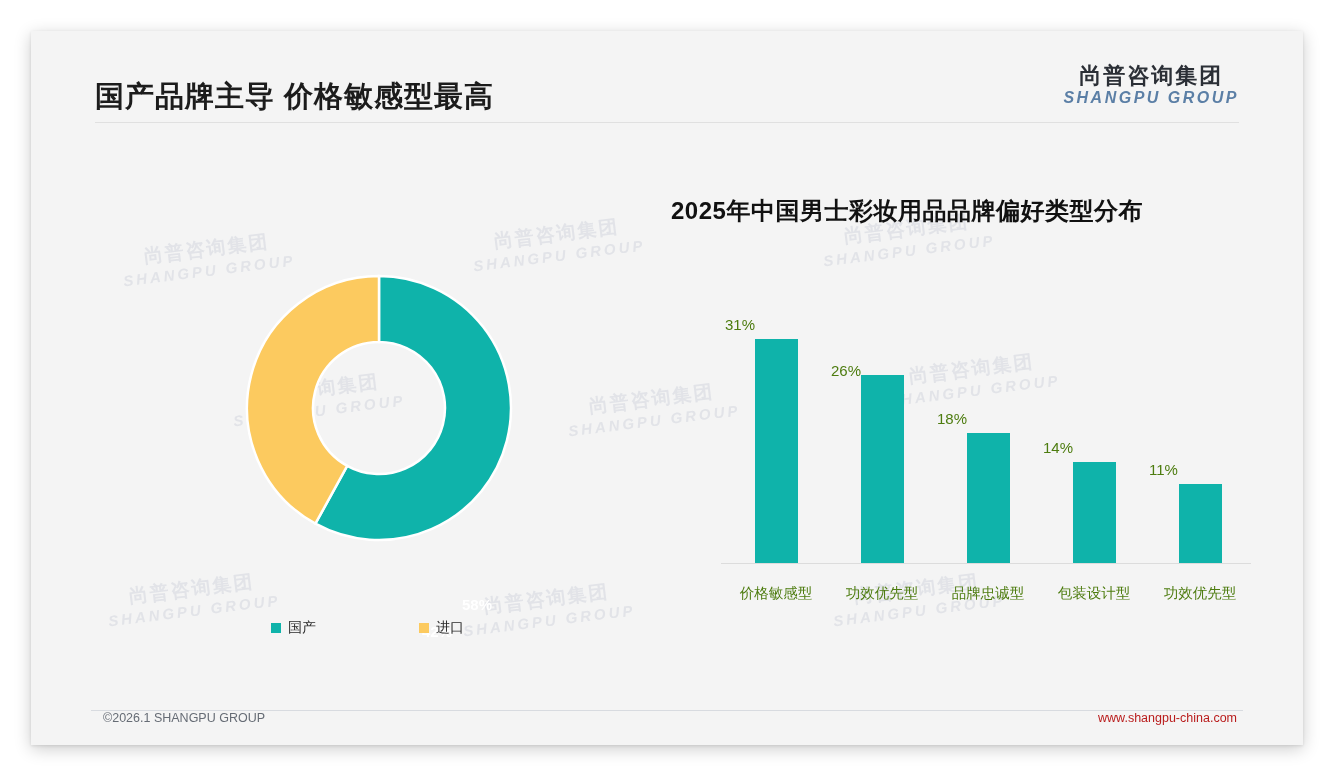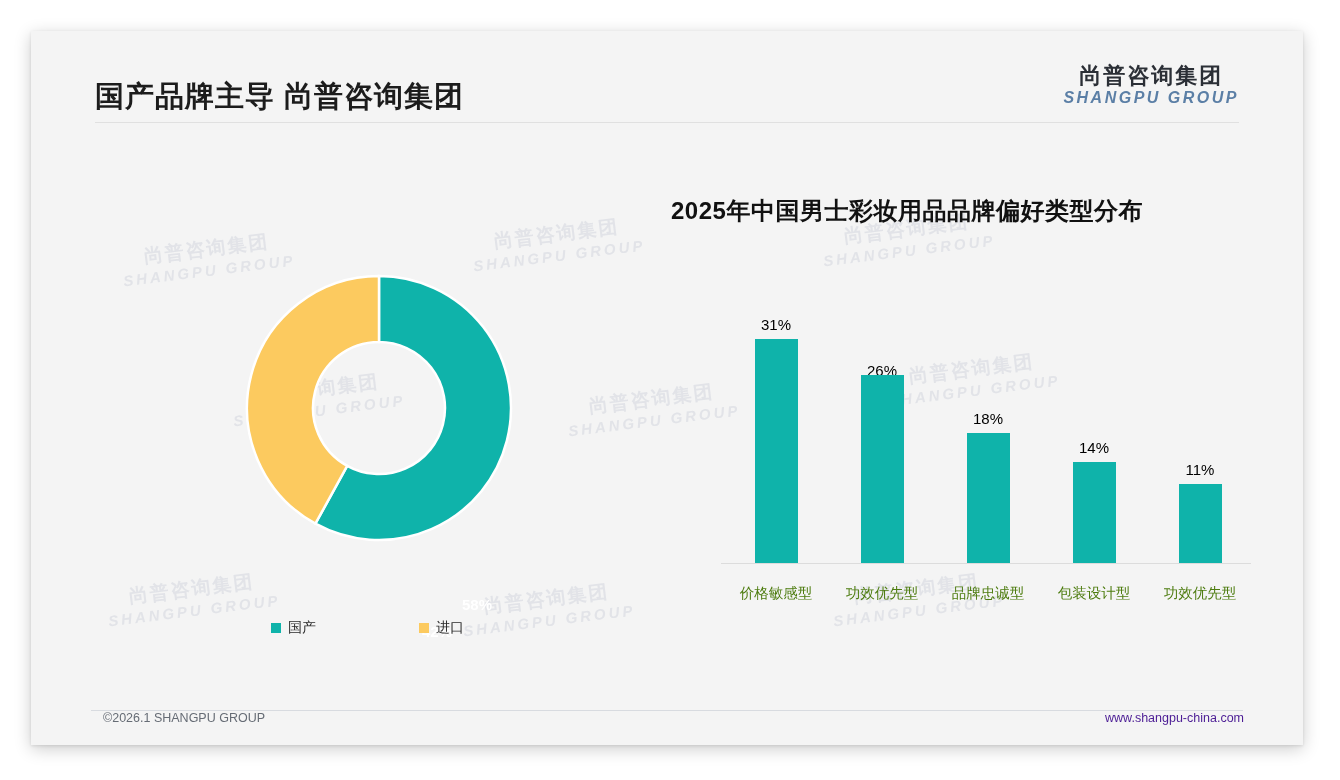--- a/index.html
+++ b/index.html
@@ -107,22 +107,22 @@
     width: 530px; height: 1px; background: #dcdcdc;
   }
   .bar-group {
     position: absolute; bottom: 48px; width: 102px; text-align: center;
   }
   .bar-rect {
     width: 43px; margin: 0 auto;
     background: #0fb3aa;
   }
   .bar-value {
-    position: absolute; width: 102px; text-align: center;
-    font-size: 15px; color: #000000;
+    position: absolute; width: 102px; text-align: left;
+    font-size: 15px; color: #4d7c0f;
   }
   .bar-cat {
     position: absolute; bottom: 8px; width: 102px; text-align: center;
     font-size: 14.5px; color: #4d7c0f;
   }
 
   
   #sample-note {
     position: absolute; left: 85px; top: 652px;
     font-size: 12.5px; color: #5a6472; z-index: 3;
@@ -133,22 +133,22 @@
   }
   #slide-footer {
     position: absolute; left: 0; bottom: 0;
     width: 100%; height: 34px; z-index: 3;
   }
   #footer-copyright {
     position: absolute; left: 72px; top: 0;
     font-size: 12.5px; color: #666c75;
   }
   #footer-url {
-    position: absolute; right: 59px; top: 0;
-    font-size: 12.5px; color: #4c1d95;
+    position: absolute; right: 66px; top: 0;
+    font-size: 12.5px; color: #b91c1c;
   }
 </style>
 </head>
 <body>
 
 <div id="slide-card" style="background: rgb(244, 244, 244);">
 
   <div id="watermark-layer">
     <div class="wm" style="left:90px;  top:205px;">
       <span class="wm-cn">尚普咨询集团</span>
@@ -182,21 +182,21 @@
       <span class="wm-cn">尚普咨询集团</span>
       <span class="wm-en">SHANGPU GROUP</span>
     </div>
     <div class="wm" style="left:800px; top:545px;">
       <span class="wm-cn">尚普咨询集团</span>
       <span class="wm-en">SHANGPU GROUP</span>
     </div>
   </div>
 
   <div id="slide-header">
-    <div id="page-title">国产品牌主导 尚普咨询集团</div>
+    <div id="page-title">国产品牌主导 价格敏感型最高</div>
     <div id="brand-logo">
       <span class="logo-cn">尚普咨询集团</span>
       <span class="logo-en">SHANGPU GROUP</span>
     </div>
   </div>
   <div id="header-divider"></div>
 
   <div id="charts-area">
 
 

